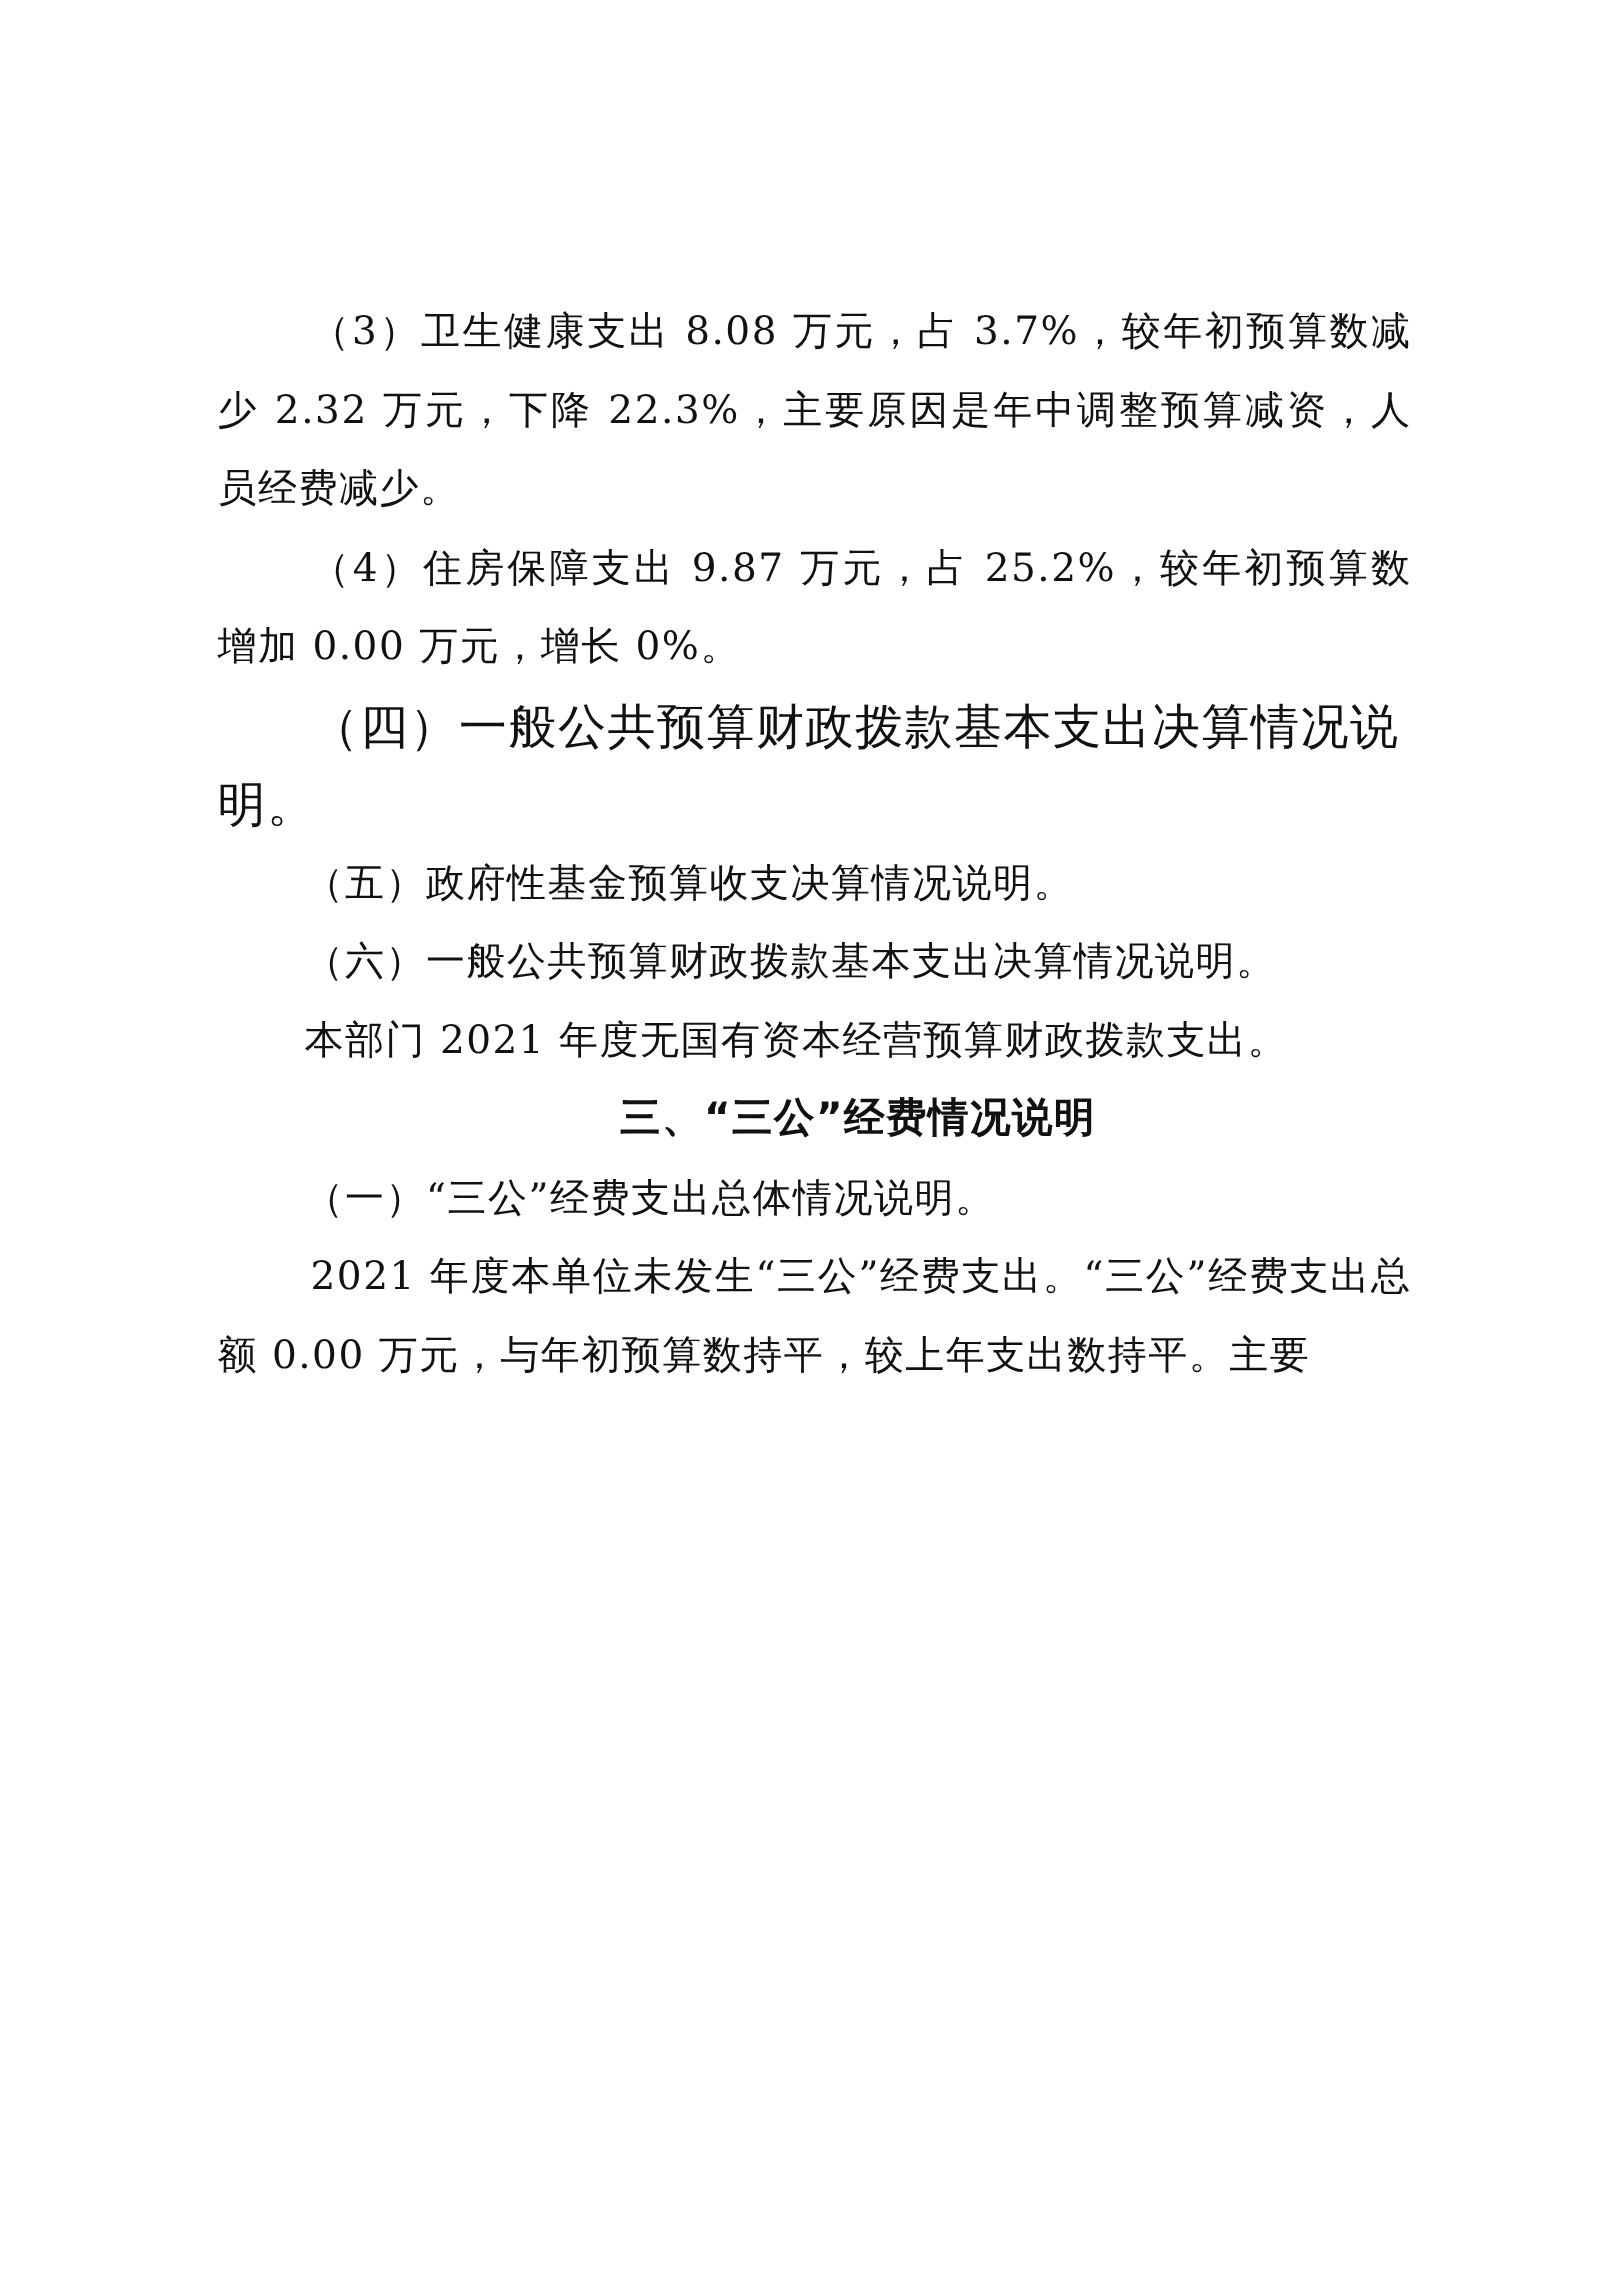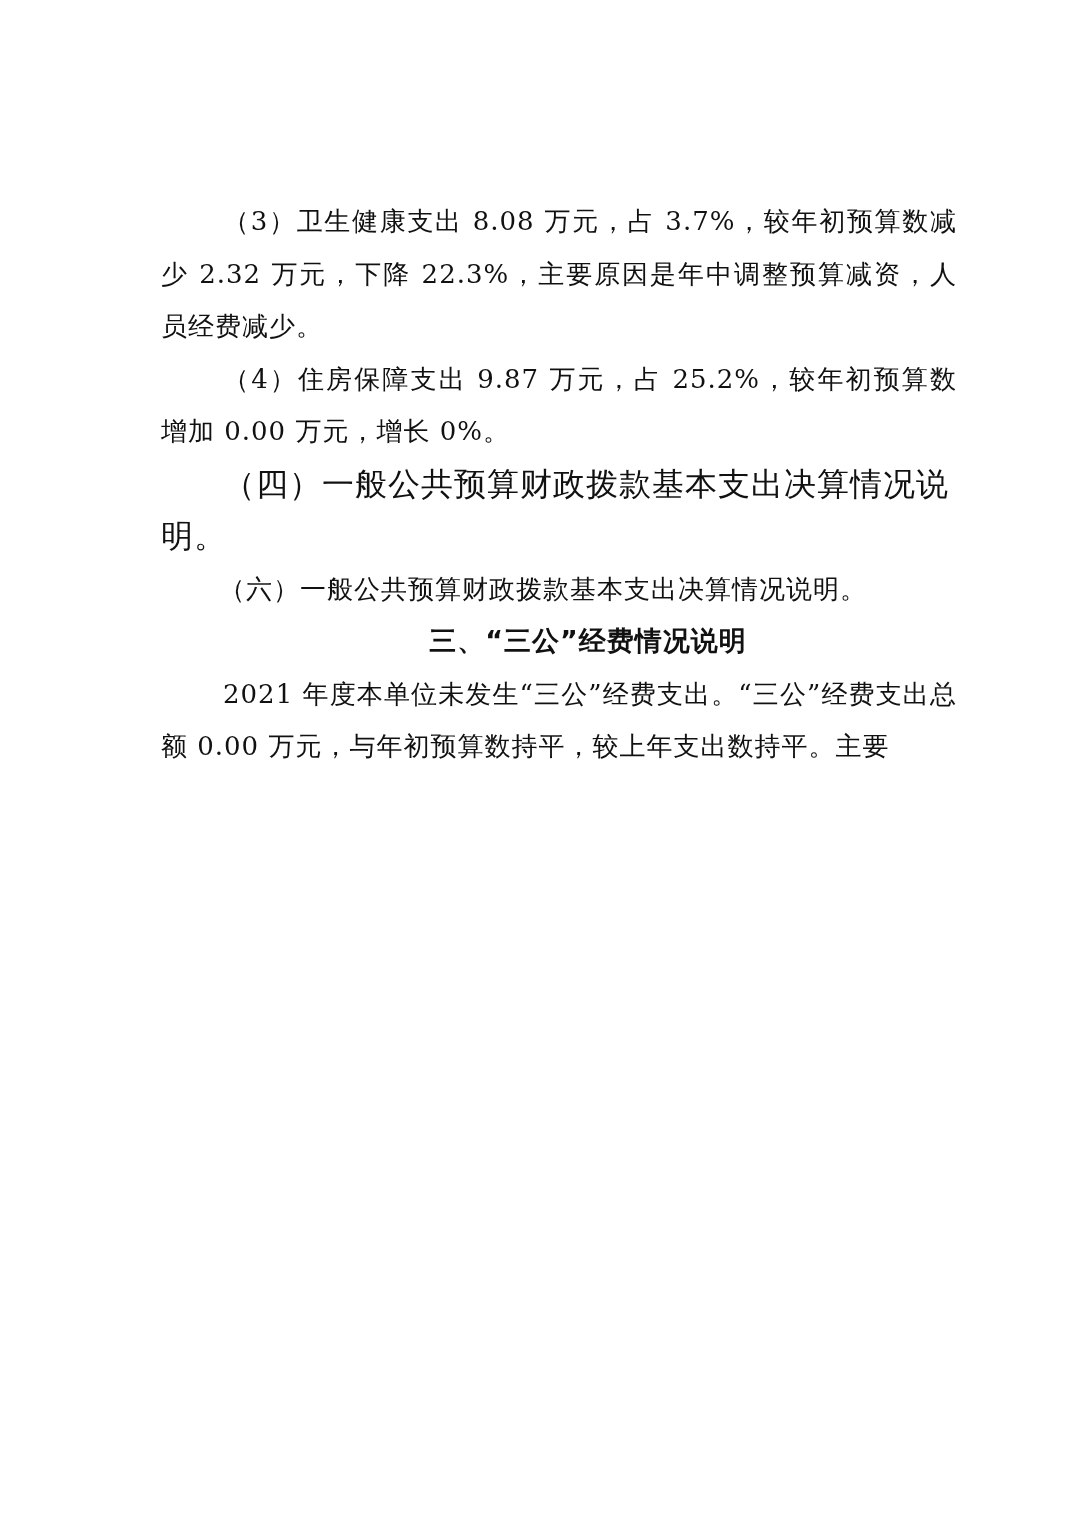--- a/index.html
+++ b/index.html
@@ -10,21 +10,21 @@
     body {
       width: 1075px;
       height: 1521px;
       position: relative;
       overflow: hidden;
       color: #111111;
       font-family: "DejaVu Serif", "Liberation Serif", serif;
     }
     .page {
       position: absolute;
-      left: 161px;
+      left: 145px;
       top: 195px;
       width: 796px;
     }
     .para {
       font-size: 26px;
       line-height: 52.5px;
       margin: 0;
       text-align: justify;
       text-align-last: left;
       letter-spacing: 1px;
@@ -54,16 +54,19 @@
       text-indent: 0;
     }
   </style>
 </head>
 <body>
 
 <div class="page">
   <p class="para indent">（3）卫生健康支出 8.08 万元，占 3.7%，较年初预算数减少 2.32 万元，下降 22.3%，主要原因是年中调整预算减资，人员经费减少。</p>
   <p class="para indent">（4）住房保障支出 9.87 万元，占 25.2%，较年初预算数增加 0.00 万元，增长 0%。</p>
   <p class="subhead">（四）一般公共预算财政拨款基本支出决算情况说明。</p>
+  <p class="para block-indent">（五）政府性基金预算收支决算情况说明。</p>
   <p class="para block-indent">（六）一般公共预算财政拨款基本支出决算情况说明。</p>
+  <p class="para block-indent">本部门 2021 年度无国有资本经营预算财政拨款支出。</p>
   <p class="heading">三、“三公”经费情况说明</p>
+  <p class="para block-indent">（一）“三公”经费支出总体情况说明。</p>
   <p class="para indent">2021 年度本单位未发生“三公”经费支出。“三公”经费支出总额 0.00 万元，与年初预算数持平，较上年支出数持平。主要</p>
 </div>
 
 </body></html>

